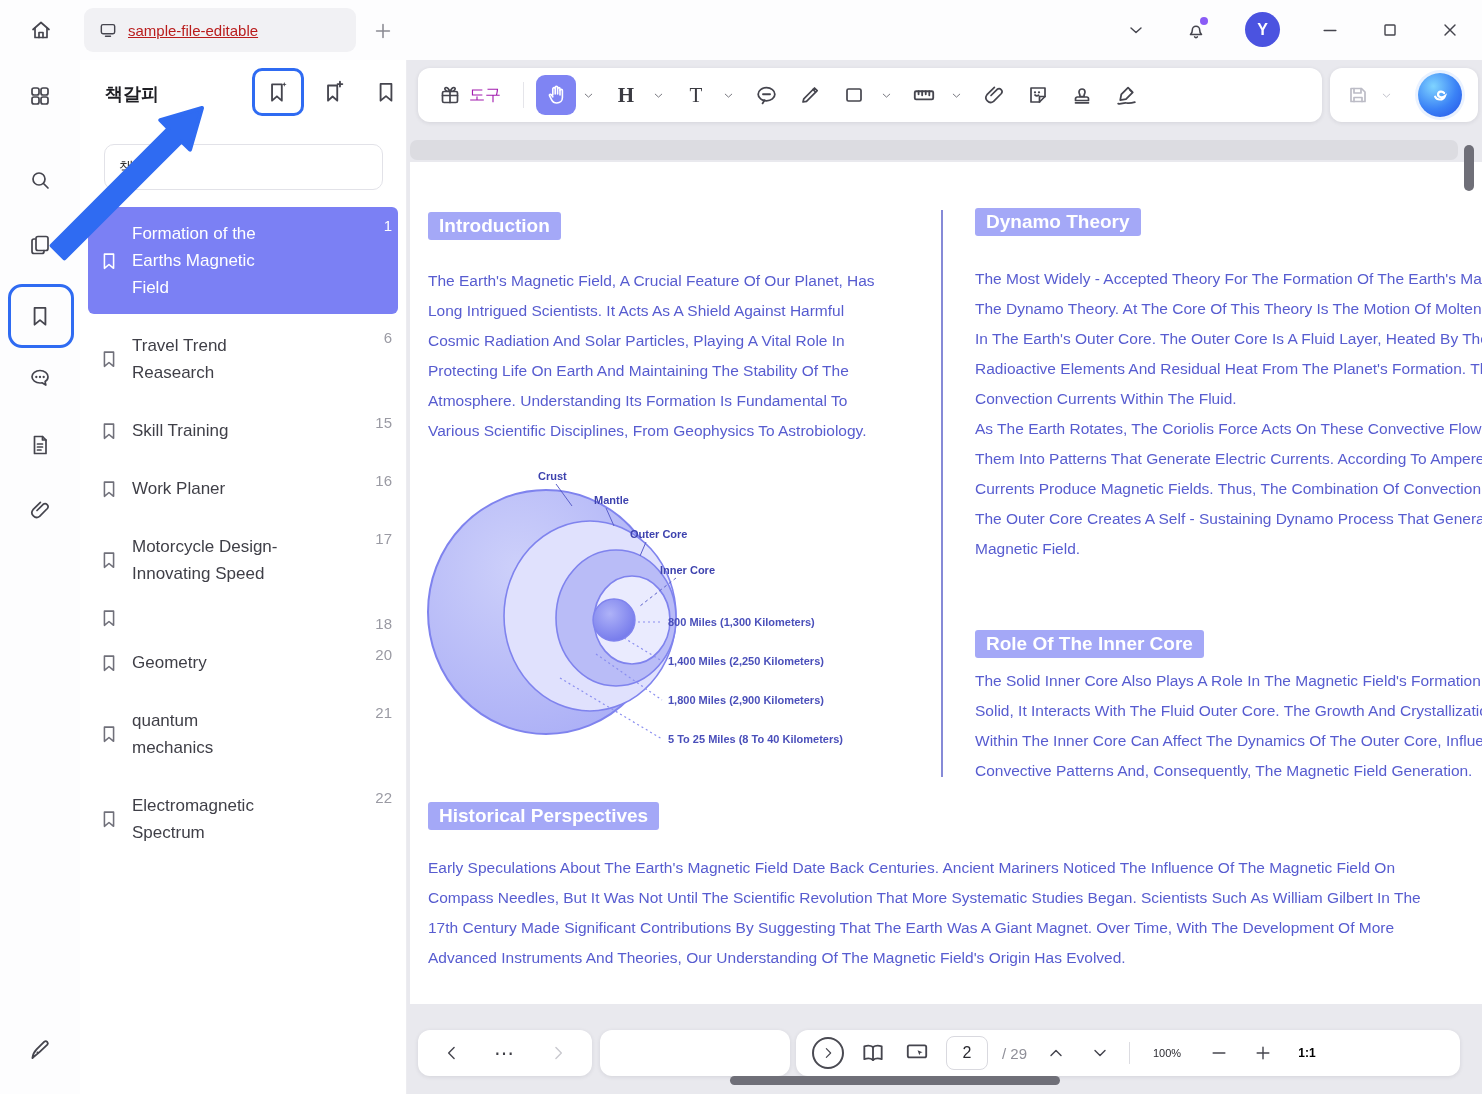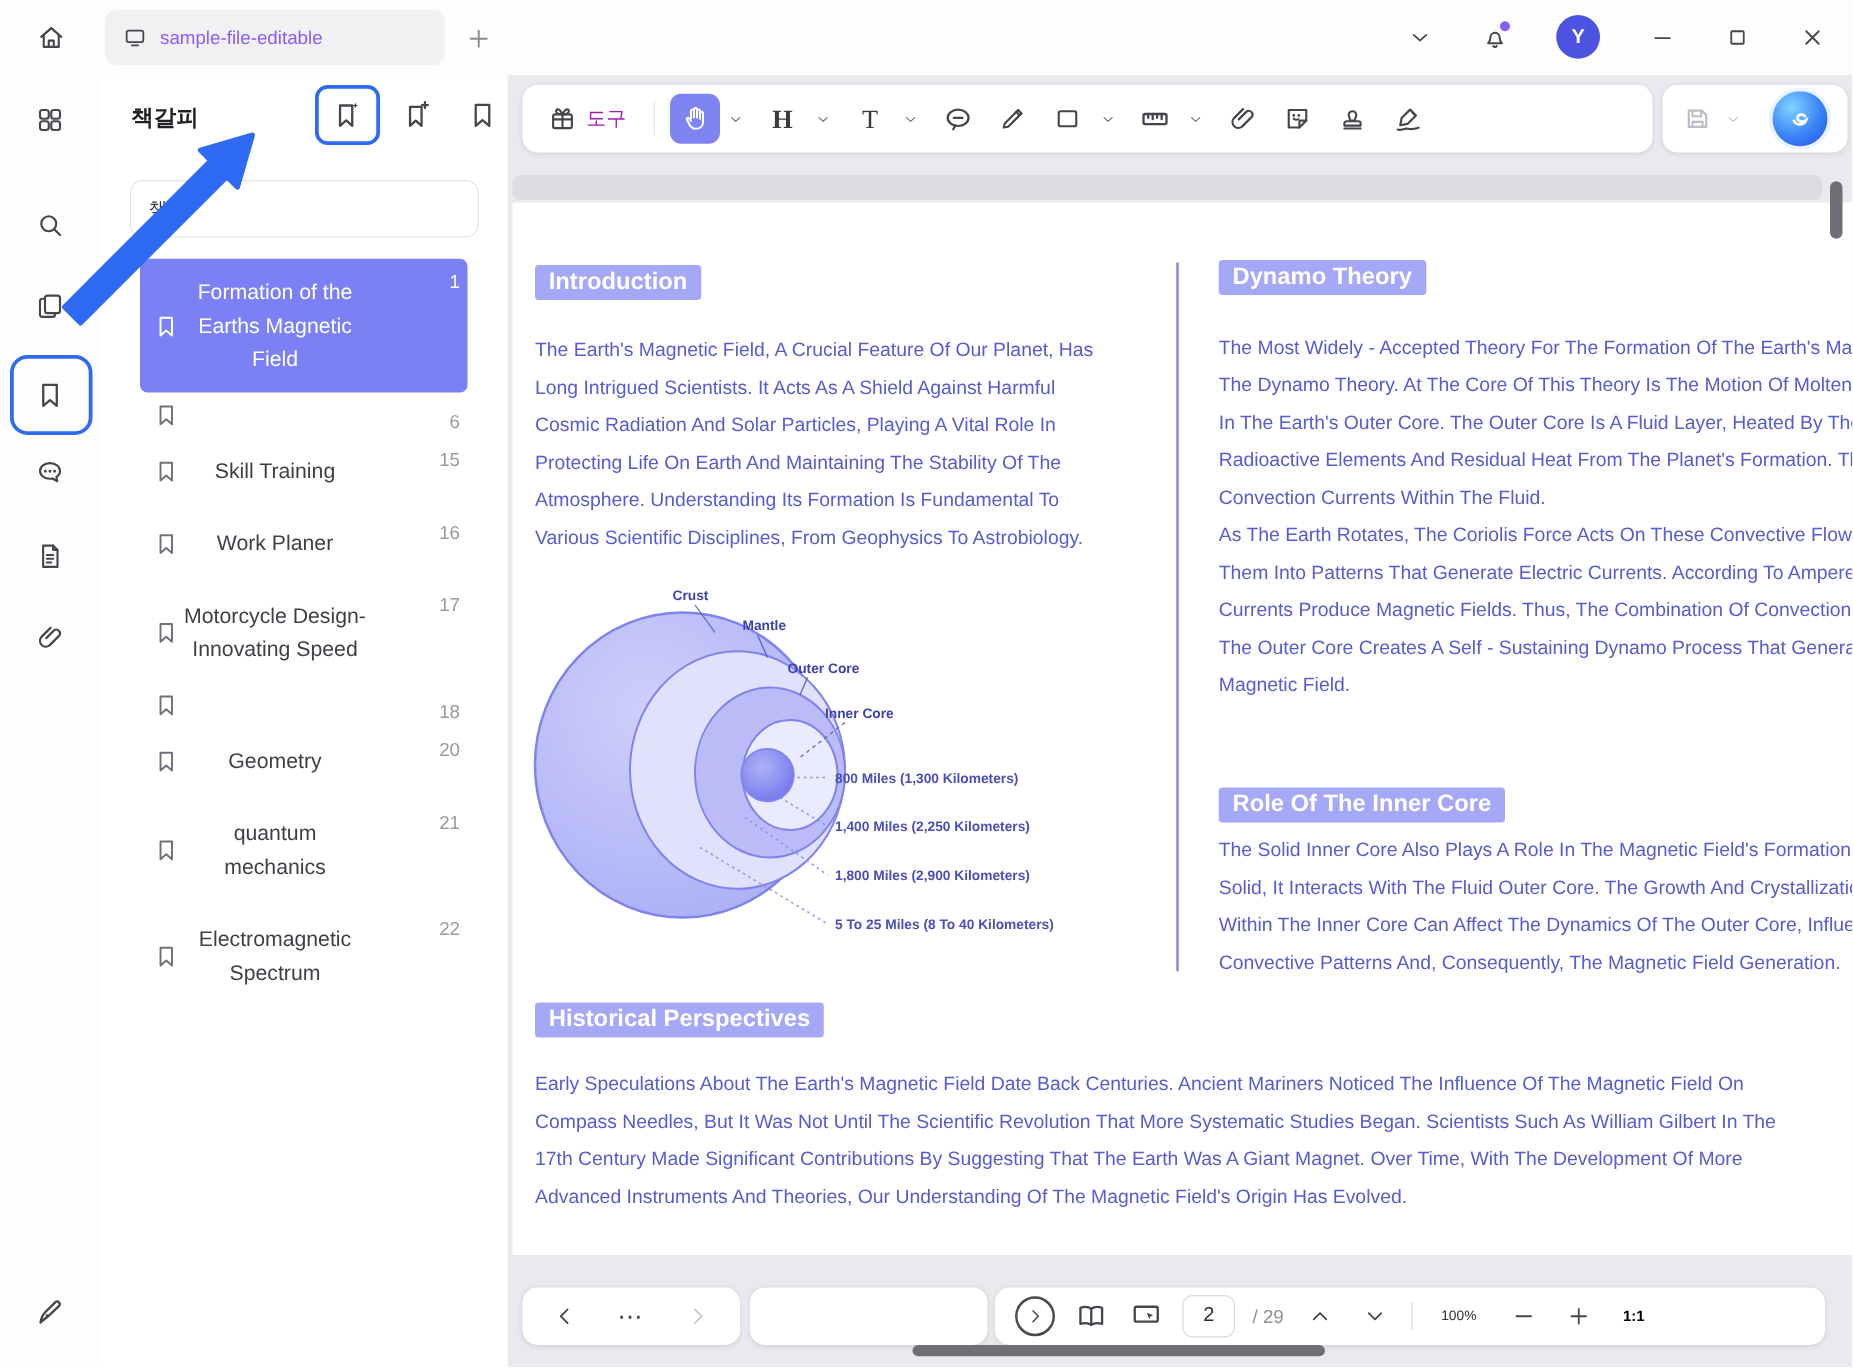--- a/index.html
+++ b/index.html
@@ -7,21 +7,21 @@
   body { font-family:"Liberation Sans",sans-serif; background:#fff; overflow:hidden; }
   .app { position:relative; width:1482px; height:1094px; background:#fdfdfe; overflow:hidden; }
 
   svg.ic { display:block; }
   .stroke { fill:none; stroke:#45454e; stroke-width:1.7; stroke-linecap:round; stroke-linejoin:round; }
 
   
   .topbar { position:absolute; left:0; top:0; width:100%; height:60px; background:#fdfdfe; display:flex; align-items:center; }
   .tb-home { position:absolute; left:24px; top:13px; width:34px; height:34px; border:none; background:transparent; cursor:pointer; display:flex; align-items:center; justify-content:center; }
   .doc-tab { position:absolute; left:84px; top:8px; width:272px; height:44px; background:#f1f1f4; border-radius:9px; display:flex; align-items:center; gap:10px; padding:0 14px; cursor:pointer; }
-  .doc-tab .tab-title { font-size:15px; color:#8b5cf6; }
+  .doc-tab .tab-title { font-size:15px; color:#b91c1c;text-decoration:underline; }
   .tb-newtab { position:absolute; left:372px; top:19px; width:24px; height:24px; border:none; background:transparent; cursor:pointer; }
   .tb-btn { width:40px; height:40px; border:none; background:transparent; display:flex; align-items:center; justify-content:center; cursor:pointer; position:relative; }
   .collapse-btn { position:absolute; right:326px; top:10px; }
   .bell-btn { position:absolute; right:266px; top:10px; }
   .bell-dot { position:absolute; right:8px; top:7px; width:8px; height:8px; border-radius:50%; background:#8a5cf6; }
   .avatar { position:absolute; right:202px; top:12px; width:35px; height:35px; border-radius:50%; background:#4b53e0; color:#fff; font-size:16px; font-weight:bold; display:flex; align-items:center; justify-content:center; cursor:pointer; }
   .win-min { position:absolute; right:132px; top:10px; }
   .win-max { position:absolute; right:72px; top:10px; }
   .win-close { position:absolute; right:12px; top:10px; }
 
@@ -32,21 +32,21 @@
 
   
   .panel { position:absolute; left:80px; top:60px; width:327px; height:1034px; background:#fff; border-right:1px solid #ececf0; overflow:hidden; }
   .panel-title { position:absolute; left:25px; top:22px; font-size:18px; font-weight:bold; color:#1f1f24; }
   .panel-actions { position:absolute; left:172px; top:8px; display:flex; gap:8px; align-items:center; }
   .pa { width:44px; height:44px; border:none; background:transparent; display:flex; align-items:center; justify-content:center; cursor:pointer; }
   .pa.hl { border:3px solid #2f6bf2; border-radius:10px; width:52px; height:48px; }
   .searchbox { position:absolute; left:24px; top:84px; width:279px; height:46px; border:1px solid #e2e2e8; border-radius:10px; background:#fff; display:flex; align-items:center; }
   .searchbox input { border:none; outline:none; background:transparent; width:100%; height:100%; padding:0 14px; font-size:15px; color:#333; font-family:"Liberation Sans",sans-serif; }
   .bm-list { position:absolute; left:0; top:142px; right:0; bottom:0; overflow:hidden; }
-  .bm-item { position:relative; margin:5px 32px; padding:13px 42px 13px 32px; border-radius:6px; cursor:pointer;text-align:center; }
+  .bm-item { position:relative; margin:5px 8px; padding:13px 42px 13px 44px; border-radius:6px; cursor:pointer; }
   .bm-ico { position:absolute; left:10px; top:50%; transform:translateY(-50%); }
   .bm-ico svg .stroke { stroke:#70707a; }
   .bm-label { display:block; width:152px; font-size:17px; line-height:27px; color:#3f3f47; }
   .bm-page { position:absolute; right:6px; top:10px; font-size:15px; color:#9a9aa3; }
   .bm-item.selected { background:#7b80f4; }
   .bm-item.selected .bm-label, .bm-item.selected .bm-page { color:#fff; }
   .bm-item.selected .bm-ico svg .stroke { stroke:#fff; }
 
   
   .workspace { position:absolute; left:407px; top:60px; right:0; bottom:0; background:#e9e9ee; overflow:hidden; }
@@ -295,20 +295,21 @@
       </div>
 
       <div class="bm-item">
         <span class="bm-ico">
             <svg class="ic" width="22" height="22" viewBox="0 0 24 24">
               <g class="stroke">
                 <path d="M7 4.5h10V20l-5-4.2L7 20Z"></path>
               </g>
             </svg>
           </span>
+        <span class="bm-label">Travel Trend Reasearch</span>
         <span class="bm-page">6</span>
       </div>
 
       <div class="bm-item">
         <span class="bm-ico">
             <svg class="ic" width="22" height="22" viewBox="0 0 24 24">
               <g class="stroke">
                 <path d="M7 4.5h10V20l-5-4.2L7 20Z"></path>
               </g>
             </svg>

